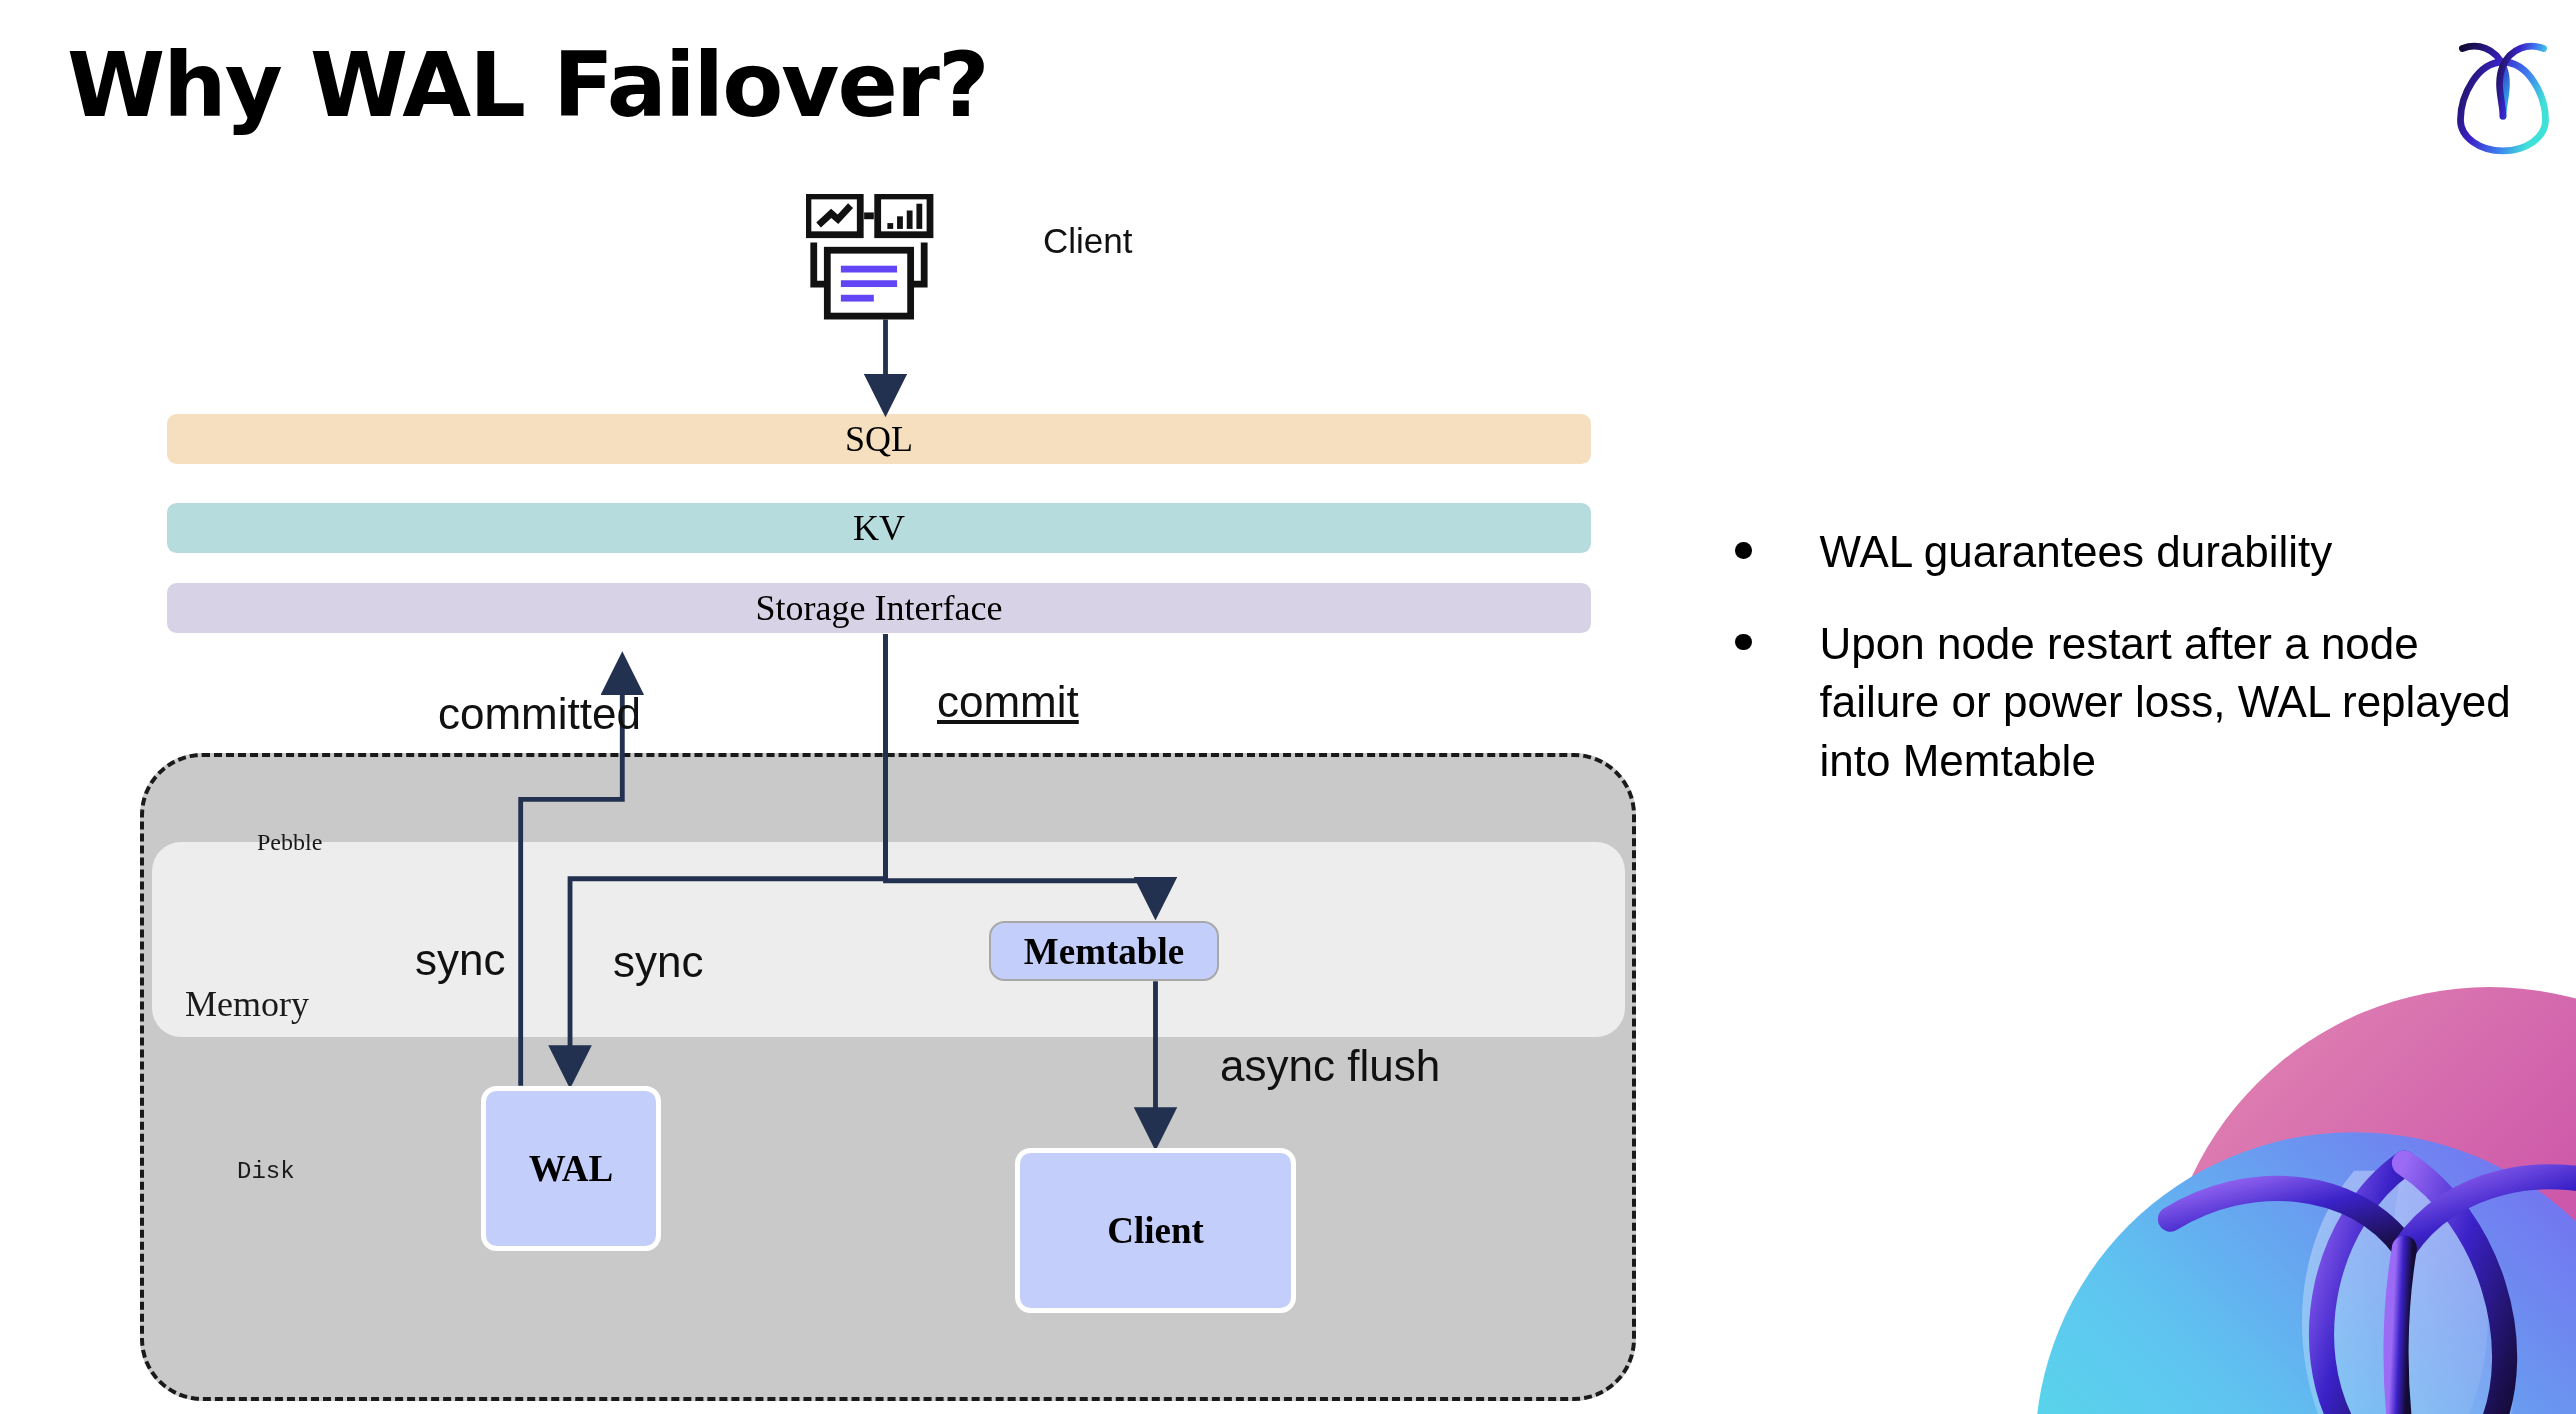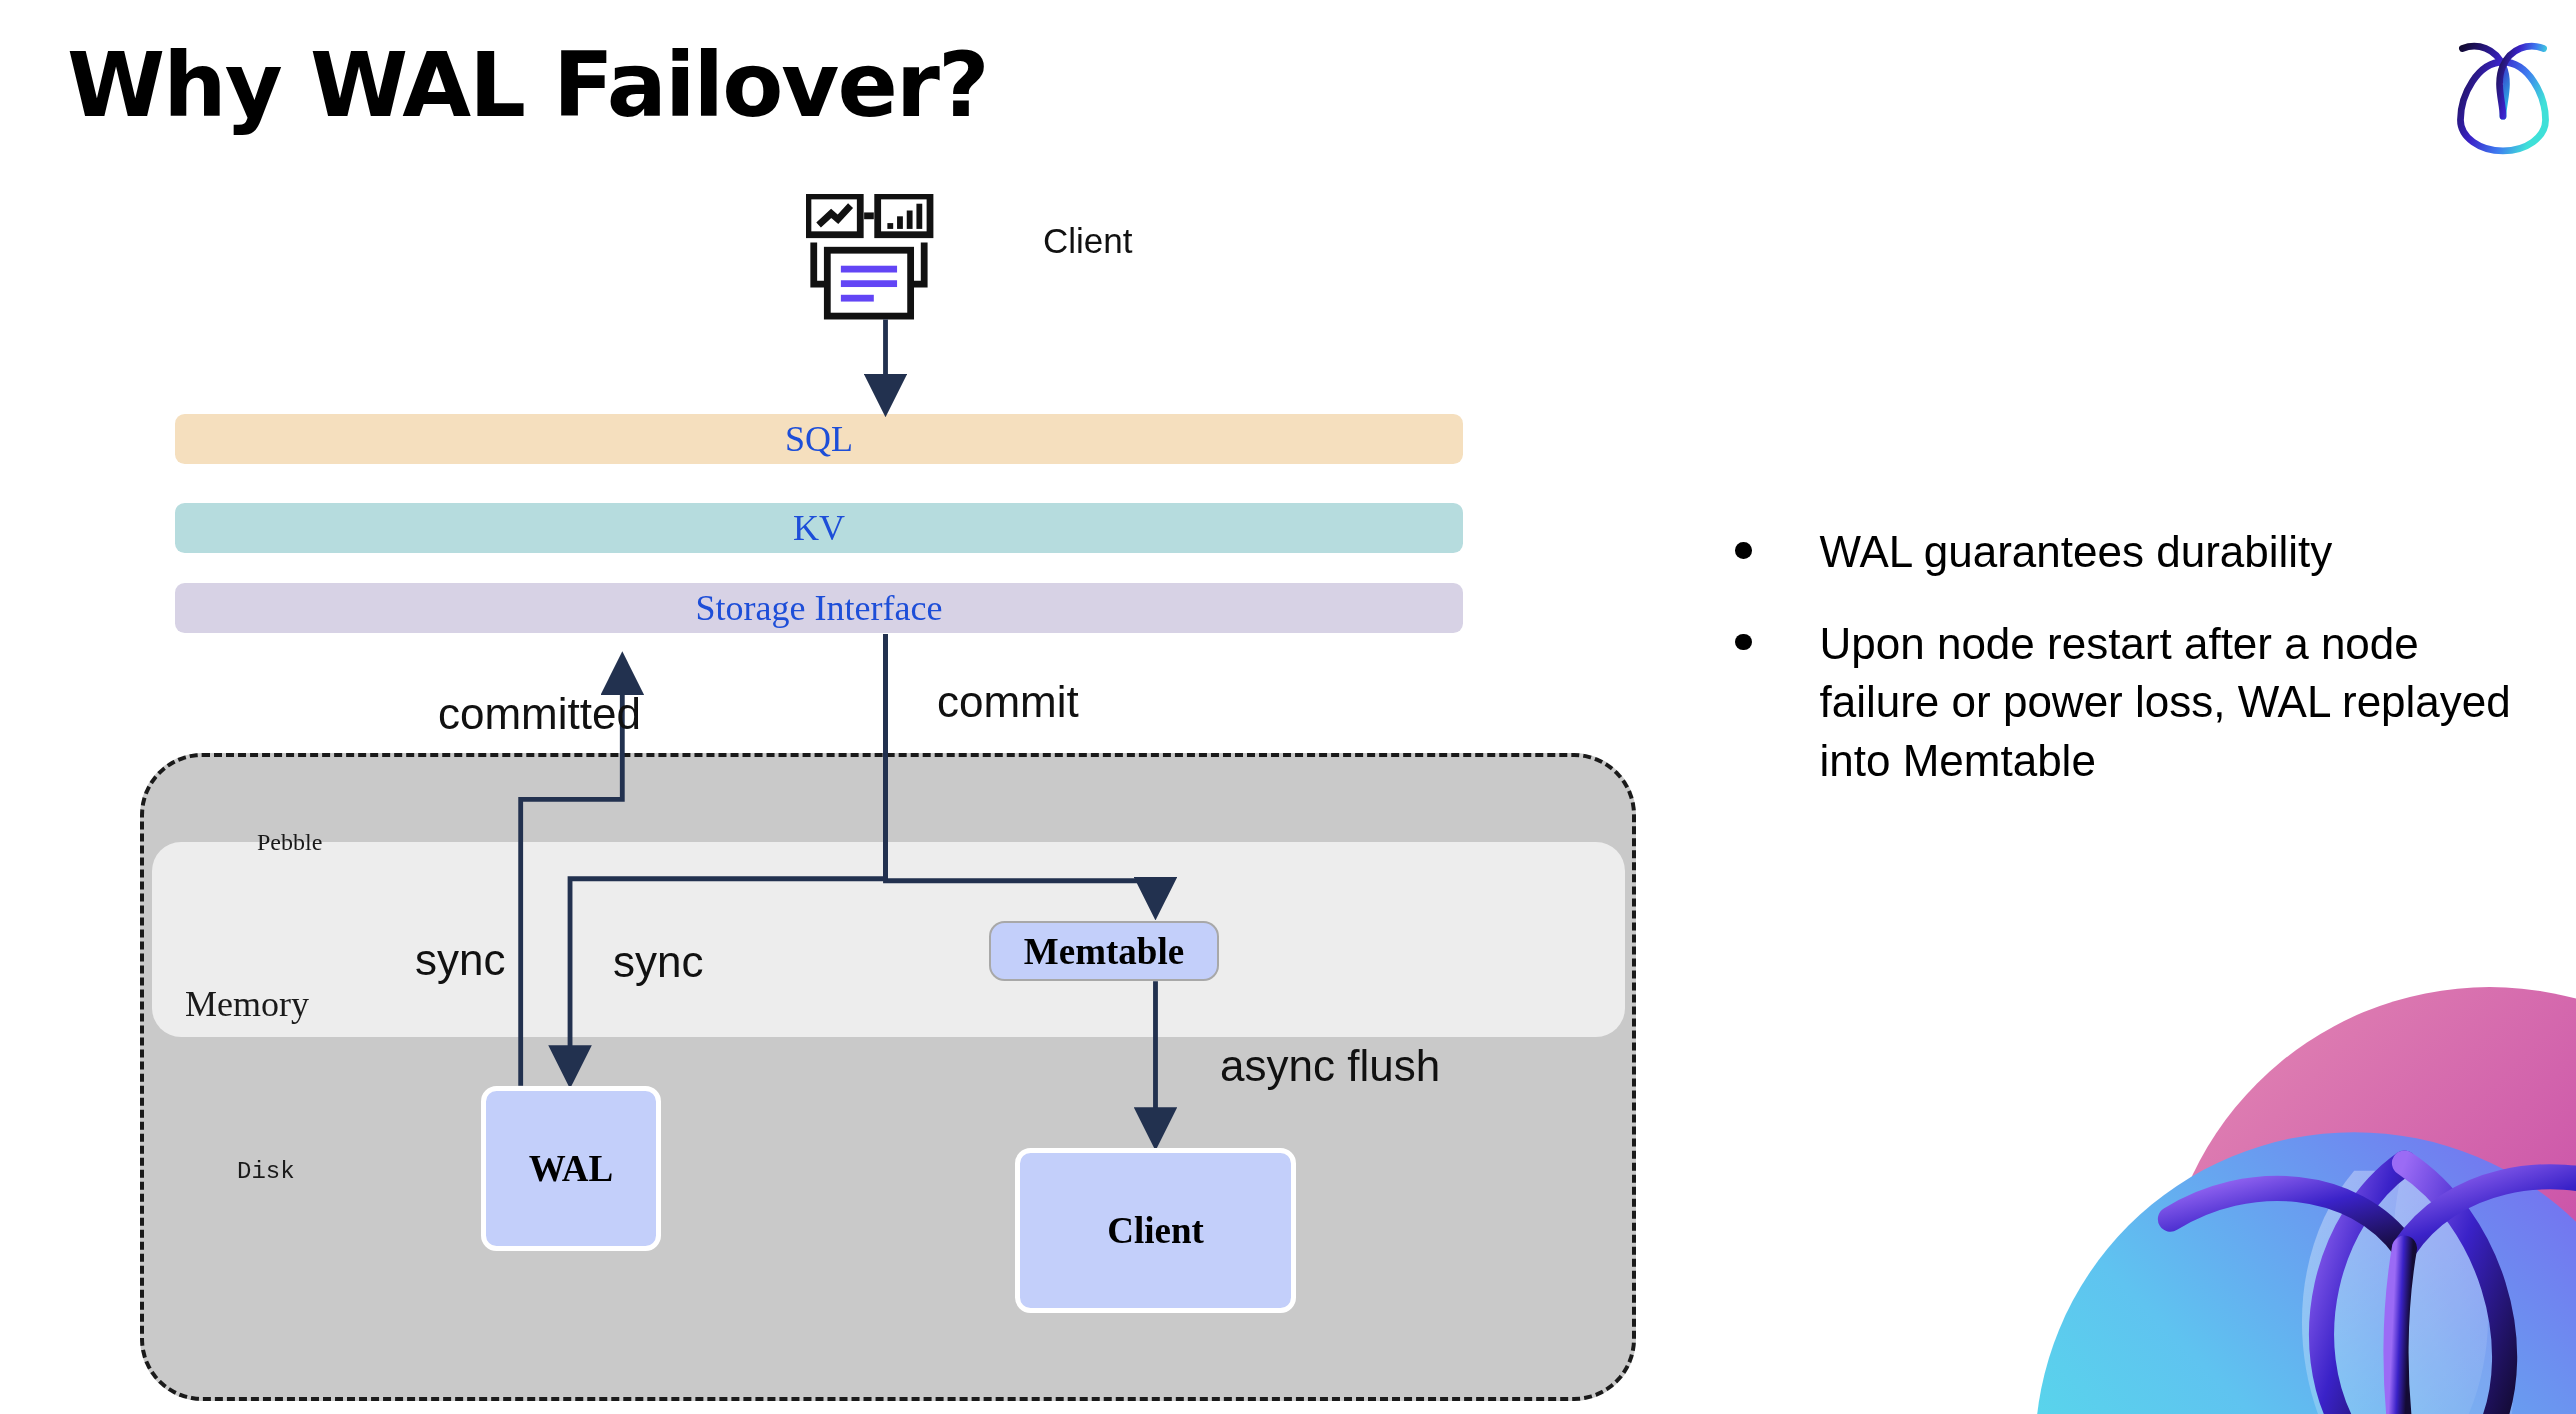--- a/index.html
+++ b/index.html
@@ -68,30 +68,30 @@
     left: 1011px;
     top: 221px;
     font-size: 35px;
     color: #111111;
     font-family: "Liberation Sans", sans-serif;
   }
 
   
   .layer-bar {
     position: absolute;
-    left: 143px;
-    width: 1288px;
+    left: 135px;
+    width: 1424px;
     height: 50px;
     border-radius: 9.7px;
     display: flex;
     align-items: center;
     justify-content: center;
     font-family: "Liberation Serif", serif;
     font-size: 36px;
-    color: #1d4ed8;
+    color: #000000;
   }
   #layer-sql     { top: 414px; background: #F5DFBE; }
   #layer-kv      { top: 503px; background: #B6DCDE; }
   #layer-storage { top: 583px; background: #D7D2E5; }
 
   
   #pebble-container {
     position: absolute;
     left: 108px;
     top: 753px;
@@ -172,21 +172,21 @@
 
   
   .edge-label {
     position: absolute;
     font-family: "Liberation Sans", sans-serif;
     font-size: 44px;
     color: #111111;
     white-space: nowrap;
   }
   #label-committed  { left: 406px;  top: 689px; }
-  #label-commit     { left: 905px;  top: 677px; }
+  #label-commit     { left: 905px;  top: 677px; text-decoration: underline; }
   #label-sync-left  { left: 383px;  top: 935px; }
   #label-sync-right { left: 581px;  top: 937px; }
   #label-async      { left: 1188px; top: 1041px; }
 
   
   #arrow-layer {
     position: absolute;
     left: 0; top: 0;
     width: 2576px; height: 1415px;
     pointer-events: none;

